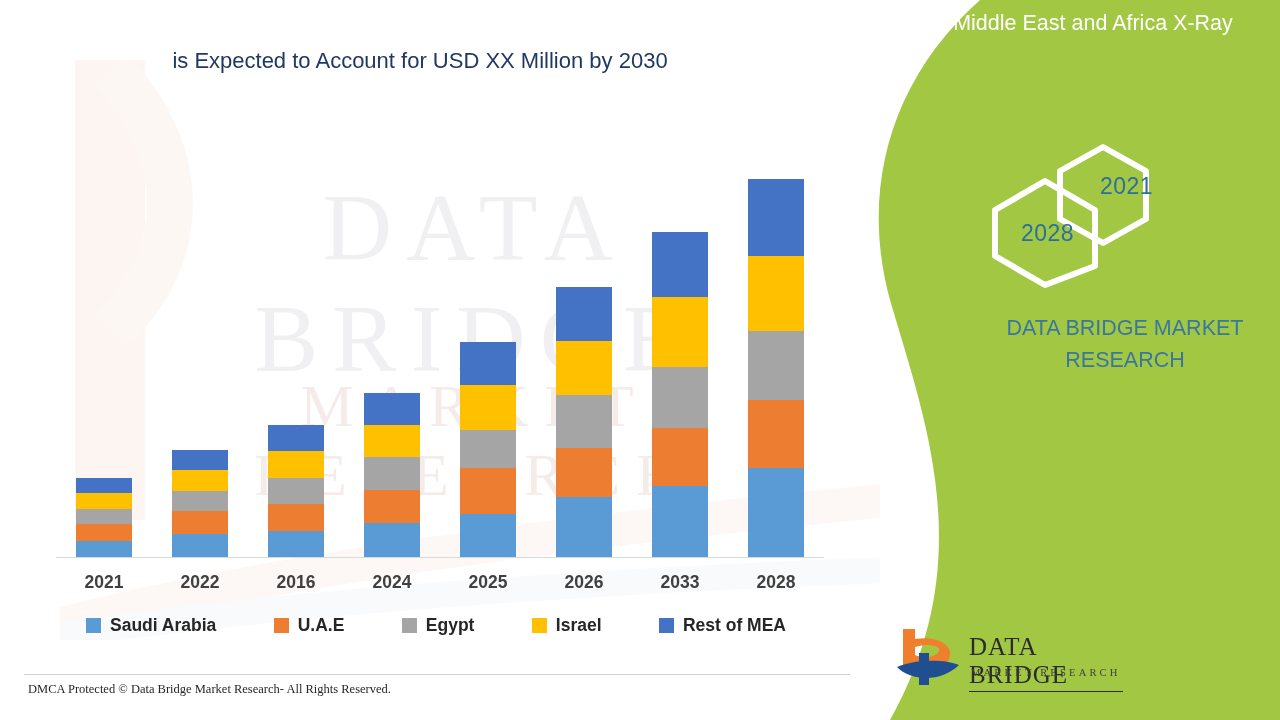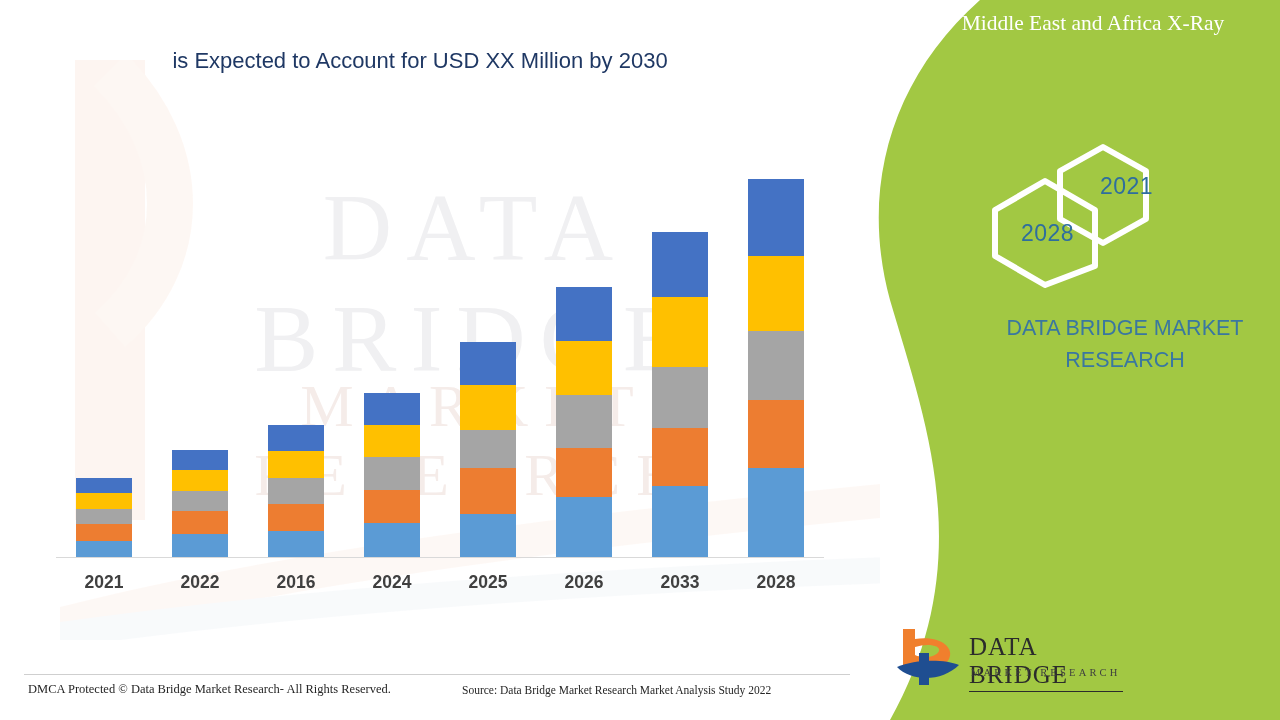--- a/index.html
+++ b/index.html
@@ -43,21 +43,21 @@
   .green-panel svg { display: block; width: 450px; height: 720px; }
 
   .panel-title {
     position: absolute;
     top: 8px; right: 22px;
     width: 330px;
     text-align: center;
     color: #ffffff;
     font-size: 21.5px;
     line-height: 31px;
-    font-family: Liberation Serif, serif;
+    font-family: Liberation Sans, sans-serif;
   }
 
   .hexes {
     position: absolute;
     left: 983px; top: 143px;
     width: 190px; height: 145px;
   }
   .hex-label {
     position: absolute;
     color: #2E6E9E;
@@ -318,24 +318,45 @@
       <div class="xlabel">2021</div>
       <div class="xlabel">2022</div>
       <div class="xlabel">2016</div>
       <div class="xlabel">2024</div>
       <div class="xlabel">2025</div>
       <div class="xlabel">2026</div>
       <div class="xlabel">2033</div>
       <div class="xlabel">2028</div>
     </div>
 
+  <div class="legend" id="legend">
+      <div class="legend-item">
+        <span class="legend-swatch" style="background: rgb(91, 155, 213);"></span>
+        <span class="legend-label">Saudi Arabia</span>
+      </div>
+      <div class="legend-item">
+        <span class="legend-swatch" style="background: rgb(237, 125, 49);"></span>
+        <span class="legend-label">U.A.E</span>
+      </div>
+      <div class="legend-item">
+        <span class="legend-swatch" style="background: rgb(165, 165, 165);"></span>
+        <span class="legend-label">Egypt</span>
+      </div>
+      <div class="legend-item">
+        <span class="legend-swatch" style="background: rgb(255, 192, 0);"></span>
+        <span class="legend-label">Israel</span>
+      </div>
+      <div class="legend-item">
+        <span class="legend-swatch" style="background: rgb(68, 114, 196);"></span>
+        <span class="legend-label">Rest of MEA</span>
+      </div>
+    </div>
 
   <div class="footer-rule"></div>
   <div class="footer-left">DMCA Protected © Data Bridge Market Research- All Rights Reserved.</div>
-  <div class="footer-right">Source: Data Bridge Market Research Market Analysis Study 2022</div>
 
   <div class="green-panel">
     <svg viewBox="0 0 450 720" preserveAspectRatio="none">
       <path d="M150 0 L450 0 L450 720 L60 720 C 150 560, 95 420, 60 300 C 30 190, 60 80, 150 0 Z" fill="#A2C843"></path>
     </svg>
   </div>
 
   <div class="panel-title">
     <div>Middle East and Africa X-Ray</div>
   </div>

